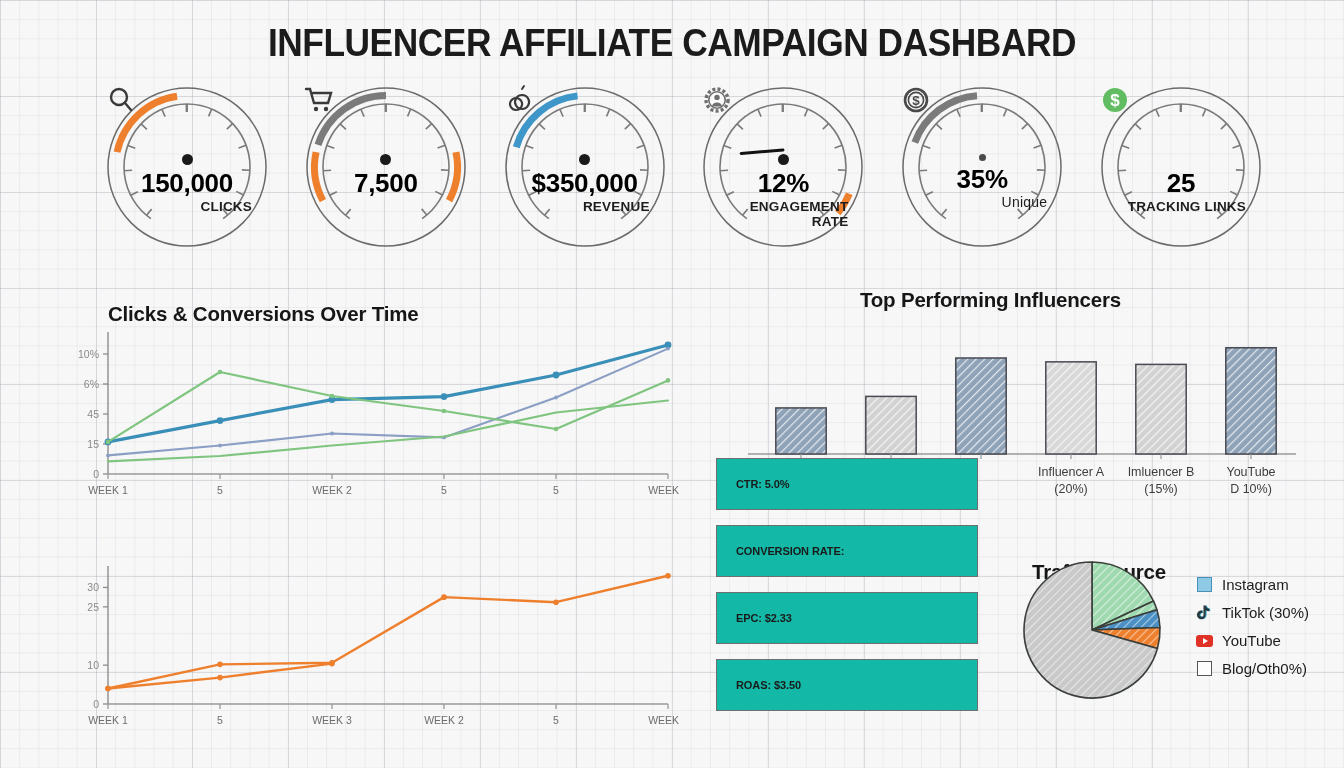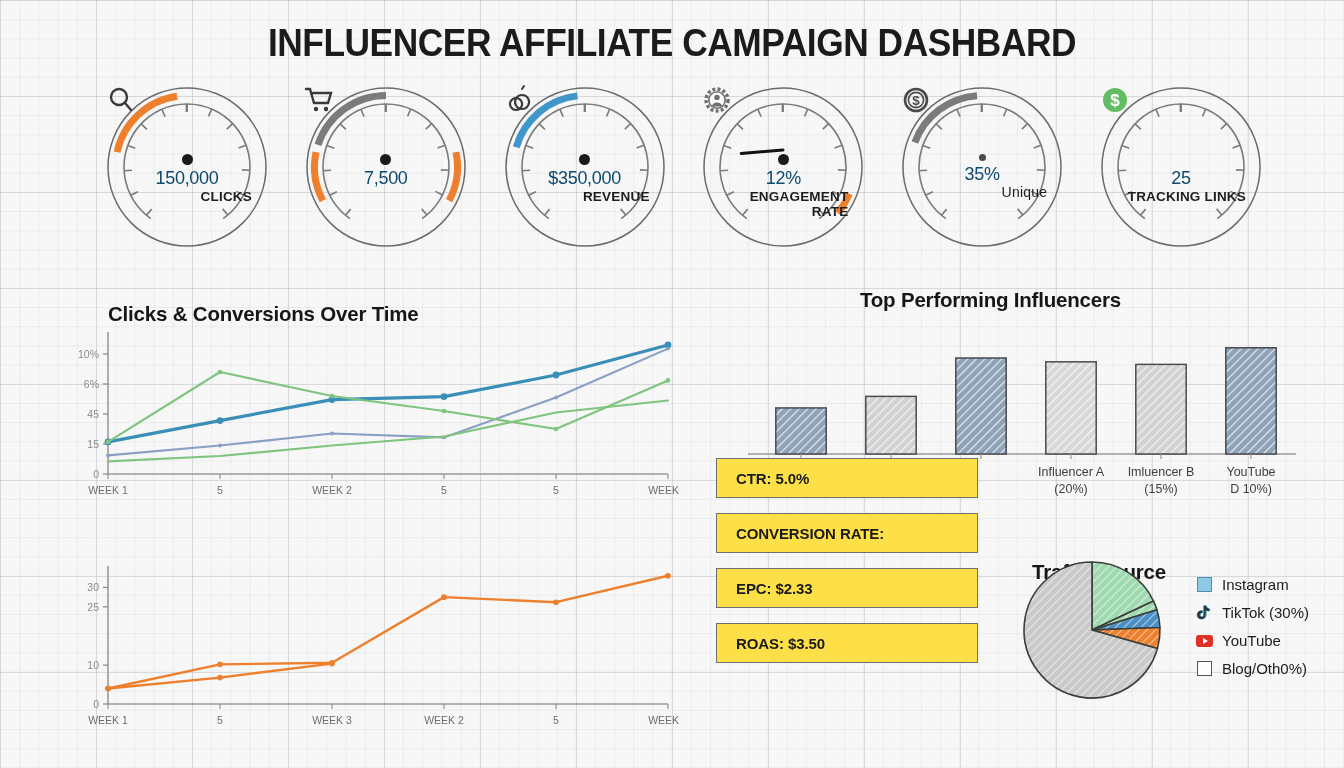--- a/index.html
+++ b/index.html
@@ -47,21 +47,21 @@
     margin-top: 32px; height: 36px;
     display: flex; align-items: center; justify-content: center;
   }
   .gauge-hub {
     width: 11px; height: 11px; border-radius: 50%;
     background: #1a1a1a; margin-top: 2px;
   }
   .gauge-hub.small { width: 7px; height: 7px; background:#4a4a4a; }
   .gauge-hub.hidden { visibility: hidden; }
   .gauge-value {
-    font-size: 18px; font-weight: 400; color: #0c4a6e;
+    font-size: 26px; font-weight: 700; color: #000000;
     margin-top: 3px; letter-spacing: -0.3px; white-space: nowrap;
   }
   .gauge-label {
     font-size: 13.5px; font-weight: 600; color: #1d1d1d;
     text-align: right; line-height: 1.12; margin-top: 0;
     letter-spacing: 0.2px; width: 130px;
   }
   .gauge-label.caps { text-transform: uppercase; }
   .gauge-label.plain { font-weight: 500; font-size: 14px; text-transform: none; }
 
@@ -78,23 +78,23 @@
   .plot { position: absolute; left: 0; top: 28px; width: 620px; height: 182px; }
 
   #influencers-chart { position: absolute; left: 700px; top: 284px; width: 620px; height: 200px; }
   #influencers-chart .panel-title { position:absolute; left: 160px; top: 4px; }
 
   #kpi-stack {
     position: absolute; left: 716px; top: 458px;
     width: 262px; display: flex; flex-direction: column; gap: 15px;
   }
   .kpi-box {
-    height: 40px; border: 1.6px solid #6f6f6f; background: #fde047;
+    height: 52px; border: 1.6px solid #6f6f6f; background: #14b8a6;
     display: flex; align-items: center; padding-left: 19px;
-    font-size: 15px; font-weight: 700; color: #1a1a1a;
+    font-size: 11px; font-weight: 700; color: #1a1a1a;
     letter-spacing: -0.1px;
   }
 
   #traffic-panel { position: absolute; left: 1000px; top: 508px; width: 344px; height: 212px; }
   #traffic-panel .panel-title { position: absolute; left: 32px; top: 12px; margin-top: 40px; }
   #pie-wrap { position: absolute; left: 12px; top: 44px; width: 176px; height: 156px; }
   #pie-legend {
     position: absolute; left: 196px; top: 68px;
     display: flex; flex-direction: column; gap: 11px;
   }

